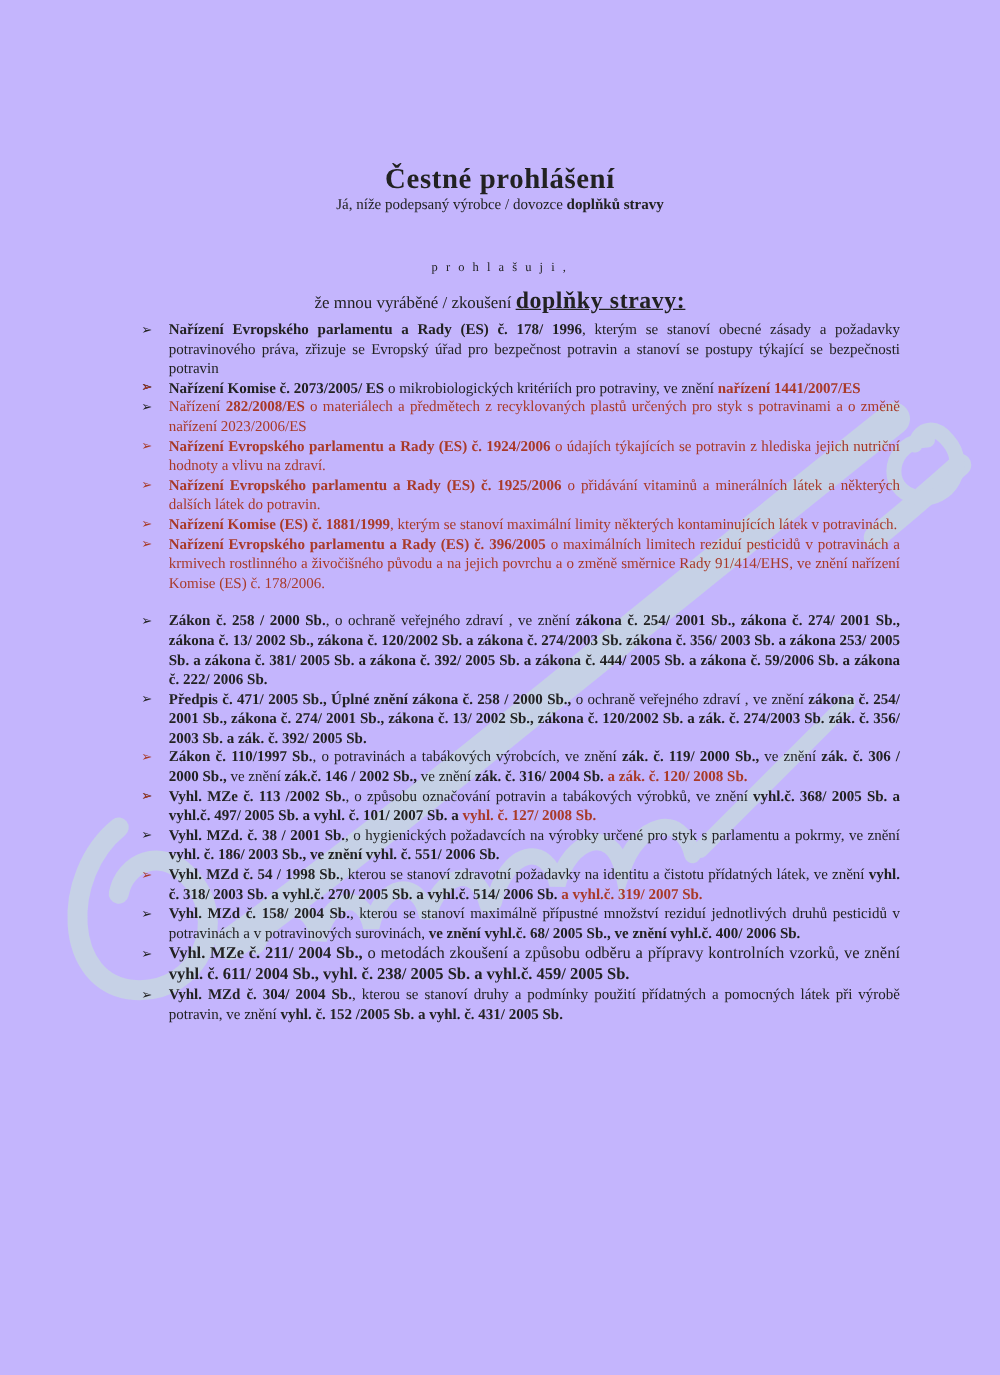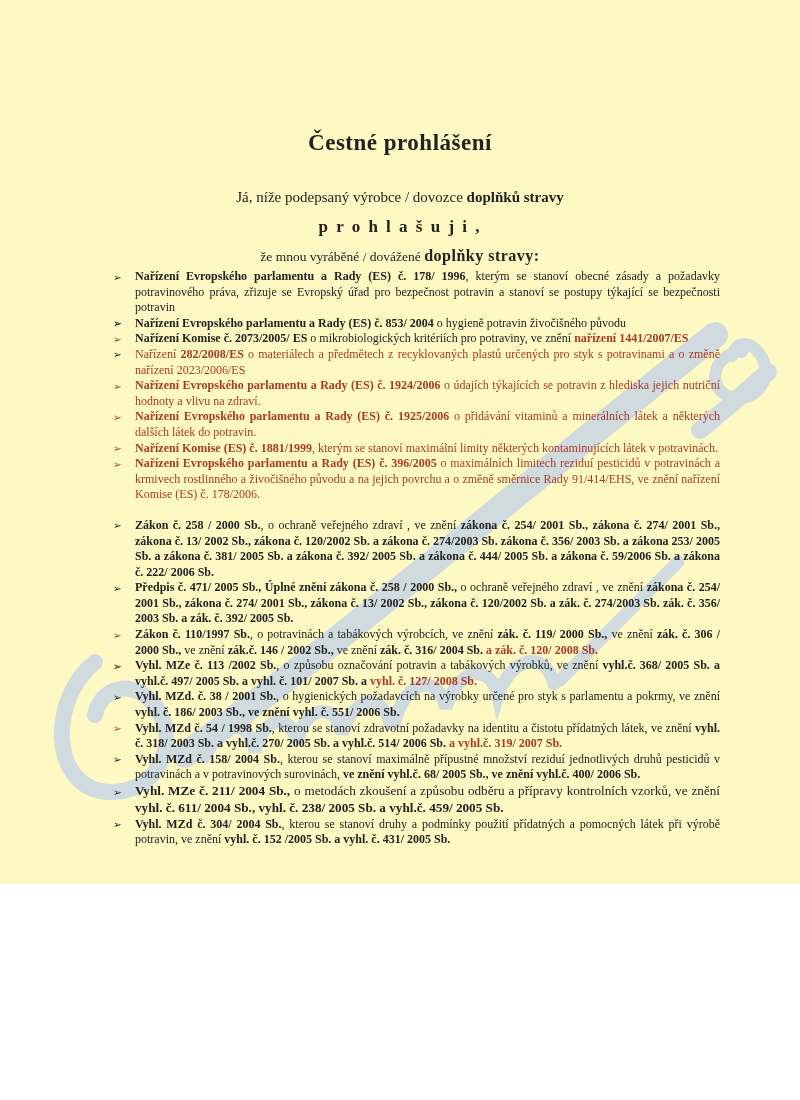--- a/index.html
+++ b/index.html
@@ -6,34 +6,34 @@
     --ink:#222222;
     --red:#a83a28;
     --wm:#c7d6e3;
   }
   html,body{margin:0;padding:0;}
   body{
     width:800px;height:1100px;background:#ffffff;
     font-family:"Liberation Serif",serif;color:var(--ink);
     -webkit-font-smoothing:antialiased;
   }
-  .page{position:relative;width:800px;height:884px;overflow:hidden;background:#fef9c3;}
+  .page{position:relative;width:800px;height:1100px;overflow:hidden;background:#c4b5fd;}
   .wm{position:absolute;left:0;top:0;width:800px;height:1100px;z-index:0;pointer-events:none;}
   .content{position:relative;z-index:1;}
 
   .title{
     margin:0;padding-top:130px;text-align:center;
     font-size:23px;font-weight:bold;letter-spacing:0.5px;
   }
   .c{text-align:center;margin:0;}
-  .line1{margin-top:33px;font-size:15px;}
+  .line1{font-size:12px;}
   .line1 .b{font-weight:bold;}
-  .line2{margin-top:11px;font-size:17px;font-weight:bold;letter-spacing:2px;}
+  .line2{margin-top:38px;font-size:10px;font-weight:normal;letter-spacing:2px;}
   .line3{margin-top:10px;font-size:13.5px;}
-  .line3 .big{font-size:16px;font-weight:bold;letter-spacing:0.5px;}
+  .line3 .big{font-size:19px;font-weight:bold;text-decoration:underline;letter-spacing:0.5px;}
   .lead{margin:12px 0 6px 85px;font-size:12.5px;}
 
   .list{margin:4px 80px 0 113px;}
   .item{
     position:relative;padding-left:22px;margin:0;
     font-size:12px;line-height:15.6px;
     text-align:justify;text-align-last:left;
   }
   .item .marker{
     position:absolute;left:0;top:0.5px;
@@ -67,27 +67,27 @@
   </svg>
 
   <div class="content">
 
     <h1 class="title">Čestné prohlášení</h1>
 
     <p class="c line1"><span>Já, níže podepsaný výrobce / dovozce </span><span class="b">doplňků stravy</span></p>
 
     <p class="c line2">p r o h l a š u j i ,</p>
 
-    <p class="c line3"><span>že mnou vyráběné / dovážené </span><span class="big">doplňky stravy:</span></p>
+    <p class="c line3"><span>že mnou vyráběné / zkoušení </span><span class="big">doplňky stravy:</span></p>
 
 
     <div class="list">
         <div class="item"><span class="marker">➢</span><span><span class="b">Nařízení Evropského parlamentu a Rady (ES) č. 178/ 1996</span><span>, kterým se stanoví obecné zásady a požadavky potravinového práva, zřizuje se Evropský úřad pro bezpečnost potravin a stanoví se postupy týkající se bezpečnosti potravin</span></span></div>
         <div class="item"><span class="marker">➢</span></div>
-        <div class="item"><span class="marker">➢</span><span><span class="b">Nařízení Evropského parlamentu a Rady (ES) č. 853/ 2004</span><span> o hygieně potravin živočišného původu</span></span></div>
+        <div class="item"><span class="marker">➢</span></div>
         <div class="item"><span class="marker red">➢</span><span><span class="b">Nařízení Komise č. 2073/2005/ ES</span><span> o mikrobiologických kritériích pro potraviny, ve znění </span><span class="b r">nařízení 1441/2007/ES</span></span></div>
         <div class="item"><span class="marker">➢</span><span><span class="r">Nařízení </span><span class="b r">282/2008/ES</span><span class="r"> o materiálech a předmětech z recyklovaných plastů určených pro styk s potravinami a o změně nařízení 2023/2006/ES</span></span></div>
         <div class="item"><span class="marker red">➢</span><span><span class="b r">Nařízení Evropského parlamentu a Rady (ES) č. 1924/2006</span><span class="r">  o údajích týkajících se potravin z hlediska jejich nutriční hodnoty a vlivu na zdraví.</span></span></div>
         <div class="item"><span class="marker red">➢</span><span><span class="b r">Nařízení Evropského parlamentu a Rady (ES) č. 1925/2006</span><span class="r">  o přidávání vitaminů a minerálních látek a některých dalších látek do potravin.</span></span></div>
         <div class="item"><span class="marker red">➢</span><span><span class="b r">Nařízení Komise (ES) č. 1881/1999</span><span class="r">, kterým se stanoví maximální limity některých kontaminujících látek v potravinách.</span></span></div>
         <div class="item"><span class="marker red">➢</span><span><span class="b r">Nařízení Evropského parlamentu a Rady (ES) č. 396/2005</span><span class="r"> o maximálních limitech reziduí pesticidů v potravinách a krmivech rostlinného a živočišného původu a na jejich povrchu a o změně směrnice Rady 91/414/EHS, ve znění nařízení Komise (ES) č. 178/2006.</span></span></div>
         <div class="item gap"><span class="marker">➢</span><span><span class="b">Zákon č. 258 / 2000 Sb.</span><span>, o ochraně veřejného zdraví , ve znění </span><span class="b">zákona č. 254/ 2001 Sb., zákona č. 274/ 2001 Sb., zákona č. 13/ 2002 Sb., zákona č. 120/2002 Sb. a zákona č. 274/2003 Sb.  zákona č. 356/ 2003 Sb. a zákona 253/ 2005 Sb. a zákona č. 381/ 2005 Sb. a zákona č. 392/ 2005 Sb. a zákona č. 444/ 2005 Sb. a zákona č. 59/2006 Sb. a zákona č. 222/ 2006 Sb.</span></span></div>
         <div class="item"><span class="marker">➢</span><span><span class="b">Předpis č. 471/ 2005 Sb., Úplné znění zákona č. 258 / 2000 Sb.,</span><span> o ochraně veřejného zdraví , ve znění </span><span class="b">zákona č. 254/ 2001 Sb., zákona č. 274/ 2001 Sb., zákona č. 13/ 2002 Sb., zákona č. 120/2002 Sb. a zák. č. 274/2003 Sb.  zák. č. 356/ 2003 Sb. a zák. č. 392/ 2005 Sb.</span></span></div>
         <div class="item"><span class="marker red">➢</span><span><span class="b">Zákon č. 110/1997 Sb.</span><span>, o potravinách a tabákových výrobcích, ve znění </span><span class="b">zák. č. 119/ 2000 Sb.,</span><span> ve znění </span><span class="b">zák. č. 306 / 2000 Sb.,</span><span> ve znění </span><span class="b">zák.č. 146 / 2002 Sb.,</span><span> ve znění </span><span class="b">zák. č. 316/ 2004 Sb.</span><span class="b r"> a zák. č. 120/ 2008 Sb.</span></span></div>
         <div class="item"><span class="marker">➢</span></div>

